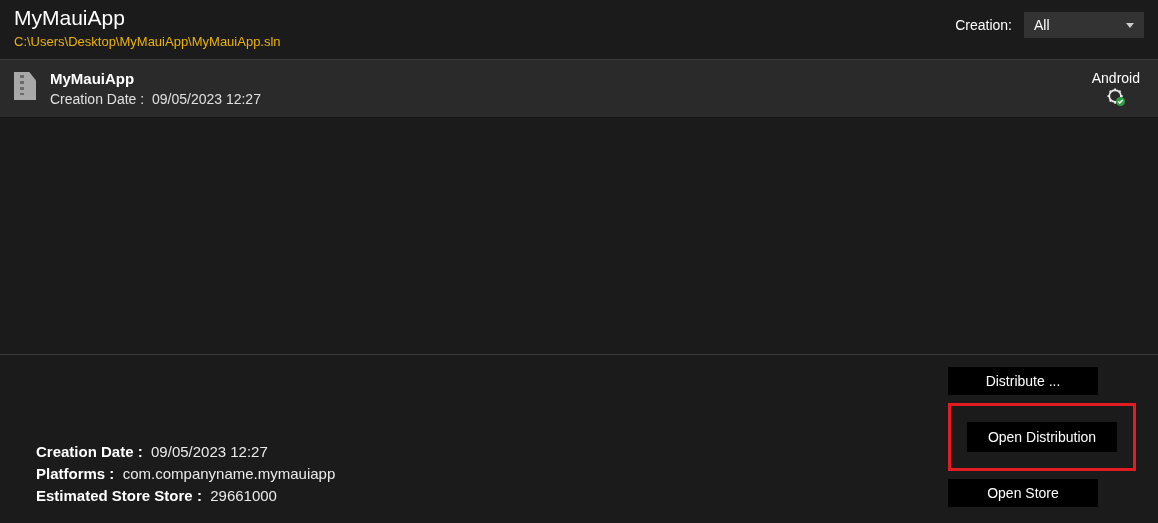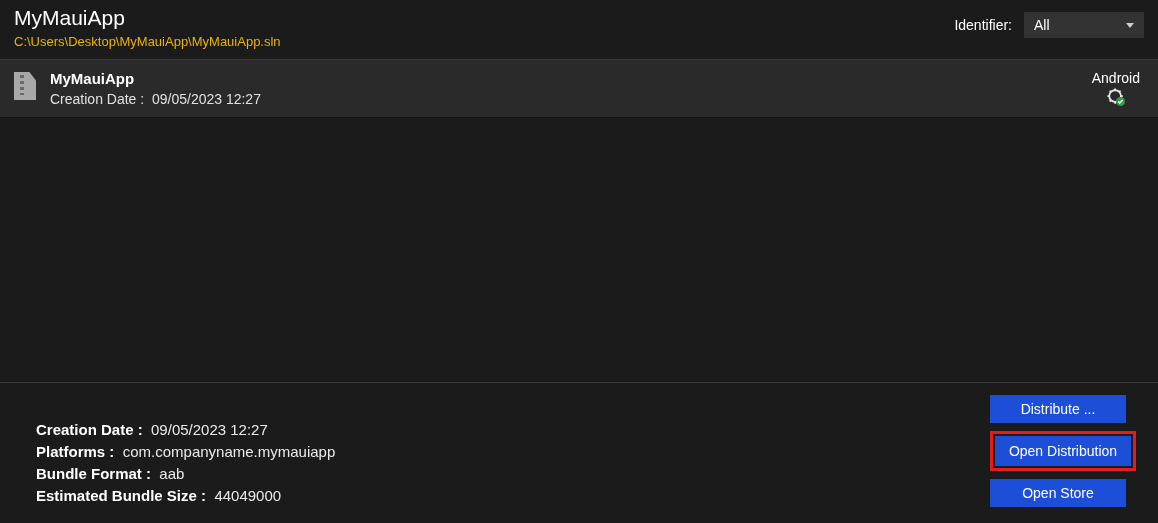--- a/index.html
+++ b/index.html
@@ -134,48 +134,48 @@
     font-weight: 400;
     color: #eaeaea;
   }
   .details-buttons {
     display: flex;
     flex-direction: column;
     gap: 8px;
     margin-bottom: 2px;
   }
   .vs-btn {
-    background: #1d4ed8;
+    background: #000000;
     color: #fff;
     border: none;
-    width: 136px;
+    width: 150px;
     height: 28px;
     font-size: 14px;
     font-family: inherit;
     cursor: pointer;
     text-align: center;
   }
   .highlight-box {
     border: 3px solid #e31b23;
-    padding: 2px;
+    padding: 16px;
   }
   .highlight-box .vs-btn {
     height: 30px;
   }
 </style>
 </head>
 <body>
 
 <div class="header">
   <div class="header-left">
     <div class="title">MyMauiApp</div>
     <div class="path">C:\Users\Desktop\MyMauiApp\MyMauiApp.sln</div>
   </div>
   <div class="header-right">
-    <span class="platforms-label">Identifier:</span>
+    <span class="platforms-label">Creation:</span>
     <div class="platforms-select">
       <span>All</span>
       <span class="chev-down"></span>
     </div>
   </div>
 </div>
 
 <div class="archive-row">
   <div class="archive-left">
     <div class="file-icon">
@@ -219,26 +219,22 @@
   <div class="details-left">
     <div class="d-line">
       <span class="d-lbl">Creation Date :</span>
       &nbsp;<span class="d-val">09/05/2023 12:27</span>
     </div>
     <div class="d-line">
       <span class="d-lbl">Platforms :</span>
       &nbsp;<span class="d-val">com.companyname.mymauiapp</span>
     </div>
     <div class="d-line">
-      <span class="d-lbl">Bundle Format :</span>
-      &nbsp;<span class="d-val">aab</span>
-    </div>
-    <div class="d-line">
-      <span class="d-lbl">Estimated Bundle Size :</span>
-      &nbsp;<span class="d-val">44049000</span>
+      <span class="d-lbl">Estimated Store Store :</span>
+      &nbsp;<span class="d-val">29661000</span>
     </div>
   </div>
   <div class="details-buttons">
     <button class="vs-btn">Distribute ...</button>
     <div class="highlight-box">
       <button class="vs-btn">Open Distribution</button>
     </div>
     <button class="vs-btn">Open Store</button>
   </div>
 </div>

